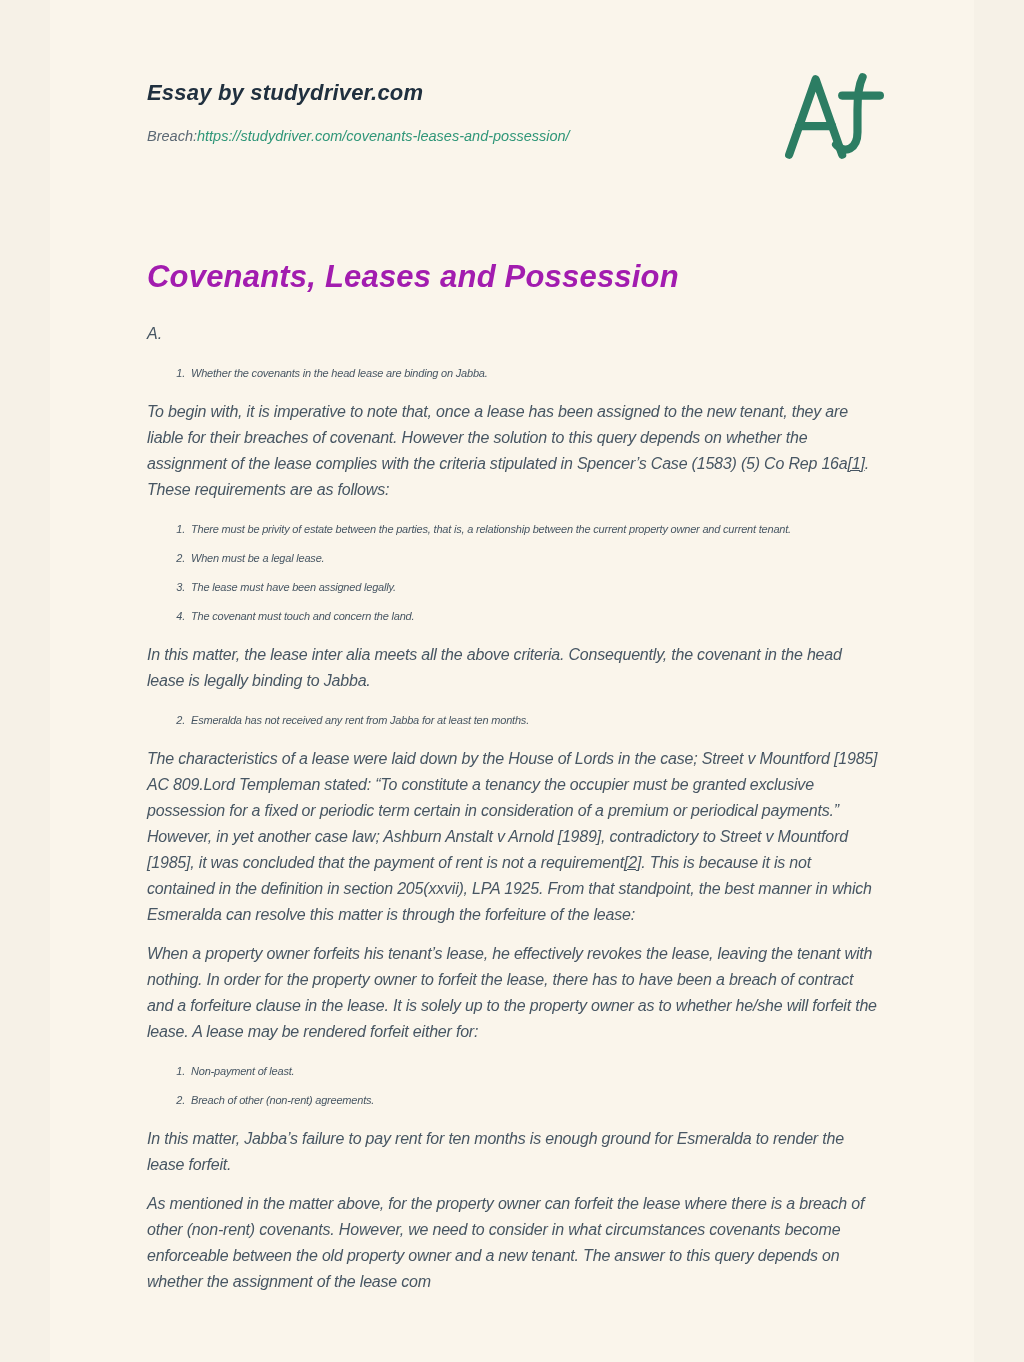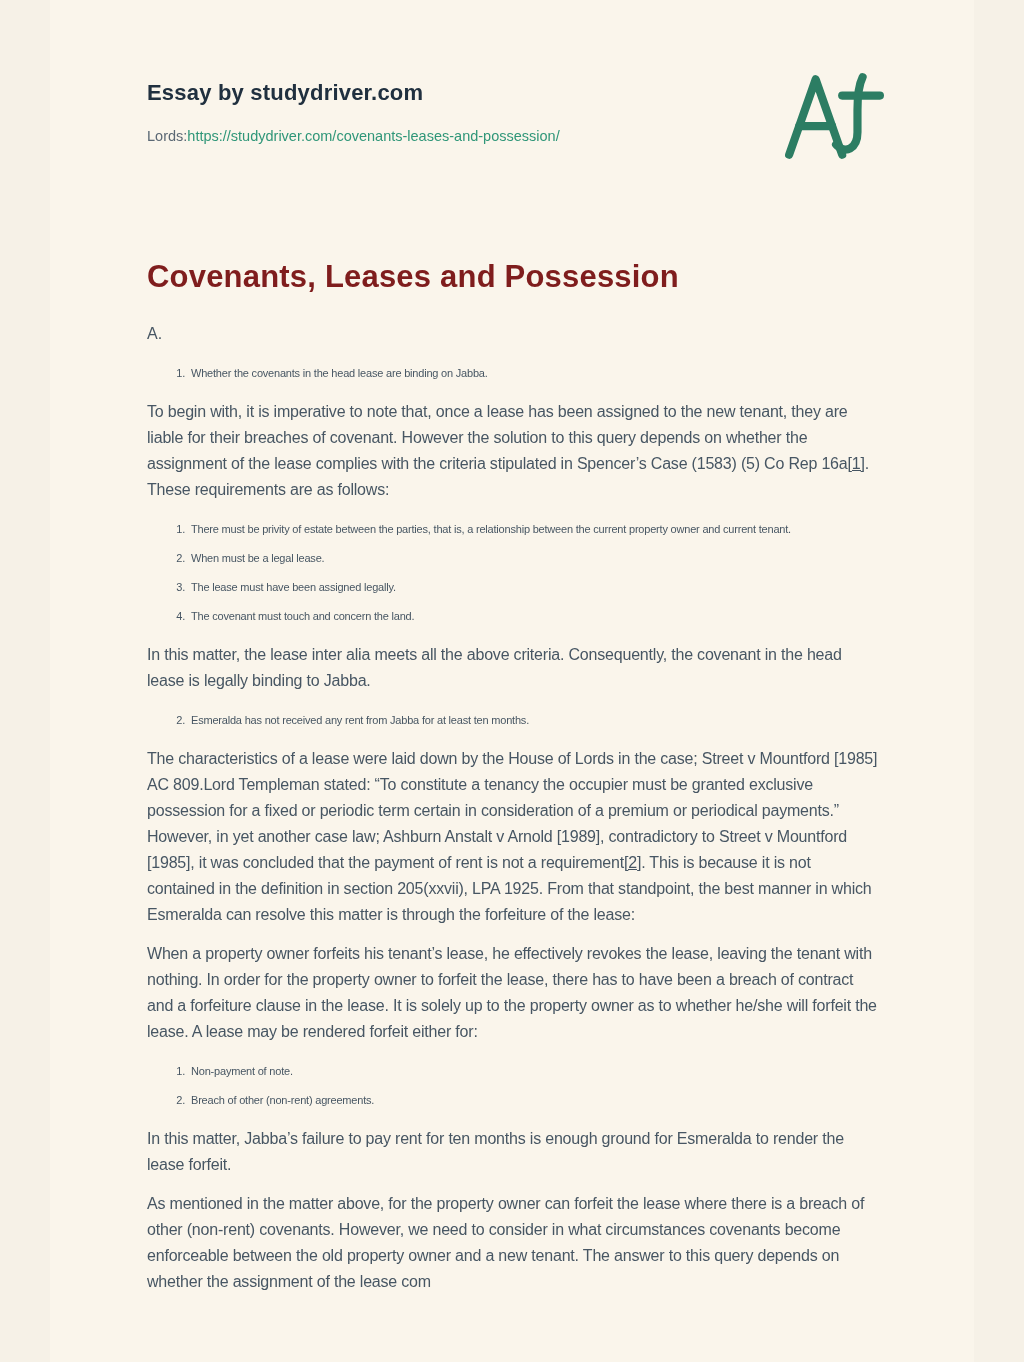--- a/index.html
+++ b/index.html
@@ -10,20 +10,21 @@
   }
   .page {
     position: relative;
     width: 924px;
     height: 1362px;
     margin: 0 auto;
     background: #faf5eb;
     padding: 80px 93px 0 97px;
     overflow: hidden;
     color: #475663;
+    font-style: italic;
   }
   .doc-header-title {
     font-size: 22px;
     font-weight: 700;
     color: #20303f;
     letter-spacing: .2px;
   }
   .source-line {
     margin-top: 22px;
     font-size: 14.5px;
@@ -37,21 +38,21 @@
   .logo {
     position: absolute;
     top: 68px;
     right: 90px;
     width: 102px;
     height: 96px;
   }
   .article-title {
     font-size: 31px;
     font-weight: 700;
-    color: #7f1d1d;
+    color: #a21caf;
     margin: 115px 0 0 0;
     letter-spacing: .2px;
   }
   .section-label {
     margin-top: 26px;
     font-size: 16px;
     line-height: 26px;
   }
   .content p {
     font-size: 16px;
@@ -75,21 +76,21 @@
   }
 </style>
 </head>
 <body>
 
 <div class="page">
 
   <div class="doc-header-title">Essay by studydriver.com</div>
 
   <div class="source-line">
-    <span>Lords:</span><a class="source-url">https://studydriver.com/covenants-leases-and-possession/</a>
+    <span>Breach:</span><a class="source-url">https://studydriver.com/covenants-leases-and-possession/</a>
   </div>
 
   <div class="logo">
     <svg width="102" height="96" viewBox="0 0 100 92" xmlns="http://www.w3.org/2000/svg">
       <g fill="none" stroke="#2c7d63" stroke-width="8" stroke-linecap="round" stroke-linejoin="round">
         <path d="M7 84 L33 10 L59 84"></path>
         <path d="M17 56 L49 56"></path>
         <path d="M79 8 C75 16 74 26 74 40 L74 62 C74 78 62 84 53 74"></path>
         <path d="M59 26 L96 26"></path>
       </g>
@@ -111,20 +112,20 @@
         <li><span>The lease must have been assigned legally.</span></li>
         <li><span>The covenant must touch and concern the land.</span></li>
       </ol>
       <p><span>In this matter, the lease inter alia meets all the above criteria. Consequently, the covenant in the head lease is legally binding to Jabba.</span></p>
       <ol start="2">
         <li><span>Esmeralda has not received any rent from Jabba for at least ten months.</span></li>
       </ol>
       <p><span>The characteristics of a lease were laid down by the House of Lords in the case; Street v Mountford [1985] AC 809.Lord Templeman stated: “To constitute a tenancy the occupier must be granted exclusive possession for a fixed or periodic term certain in consideration of a premium or periodical payments.” However, in yet another case law; Ashburn Anstalt v Arnold [1989], contradictory to Street v Mountford [1985], it was concluded that the payment of rent is not a requirement</span><a class="footnote-link">[2]</a><span>. This is because it is not contained in the definition in section 205(xxvii), LPA 1925. From that standpoint, the best manner in which Esmeralda can resolve this matter is through the forfeiture of the lease:</span></p>
       <p><span>When a property owner forfeits his tenant’s lease, he effectively revokes the lease, leaving the tenant with nothing. In order for the property owner to forfeit the lease, there has to have been a breach of contract and a forfeiture clause in the lease. It is solely up to the property owner as to whether he/she will forfeit the lease. A lease may be rendered forfeit either for:</span></p>
       <ol start="1">
-        <li><span>Non-payment of note.</span></li>
+        <li><span>Non-payment of least.</span></li>
         <li><span>Breach of other (non-rent) agreements.</span></li>
       </ol>
       <p><span>In this matter, Jabba’s failure to pay rent for ten months is enough ground for Esmeralda to render the lease forfeit.</span></p>
       <p><span>As mentioned in the matter above, for the property owner can forfeit the lease where there is a breach of other (non-rent) covenants. However, we need to consider in what circumstances covenants become enforceable between the old property owner and a new tenant. The answer to this query depends on whether the assignment of the lease com</span></p>
     </div>
 
 </div>
 
 </body></html>

